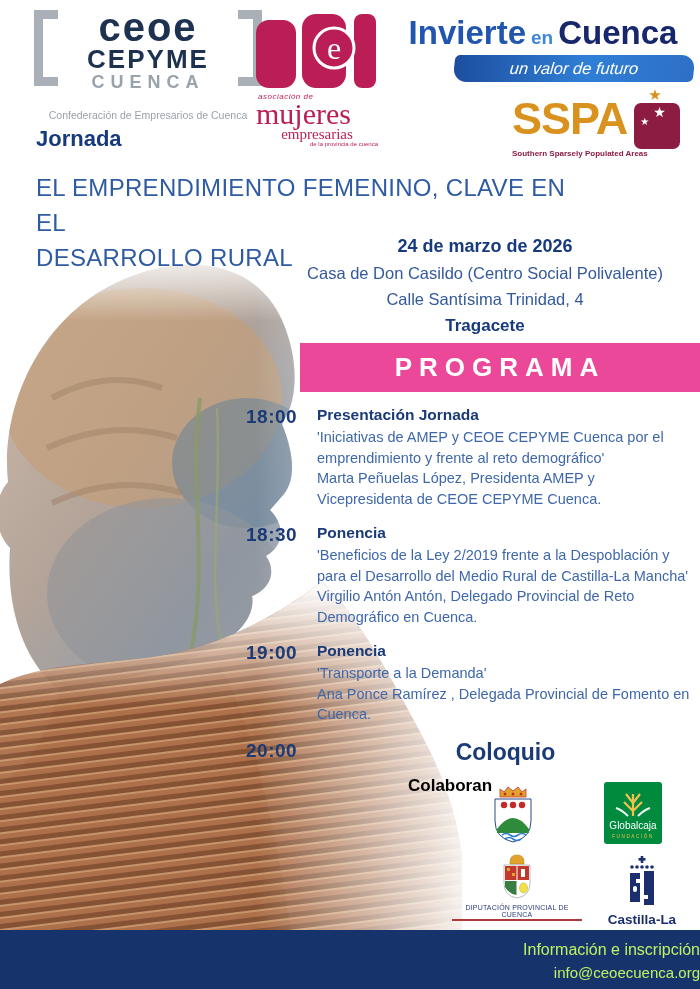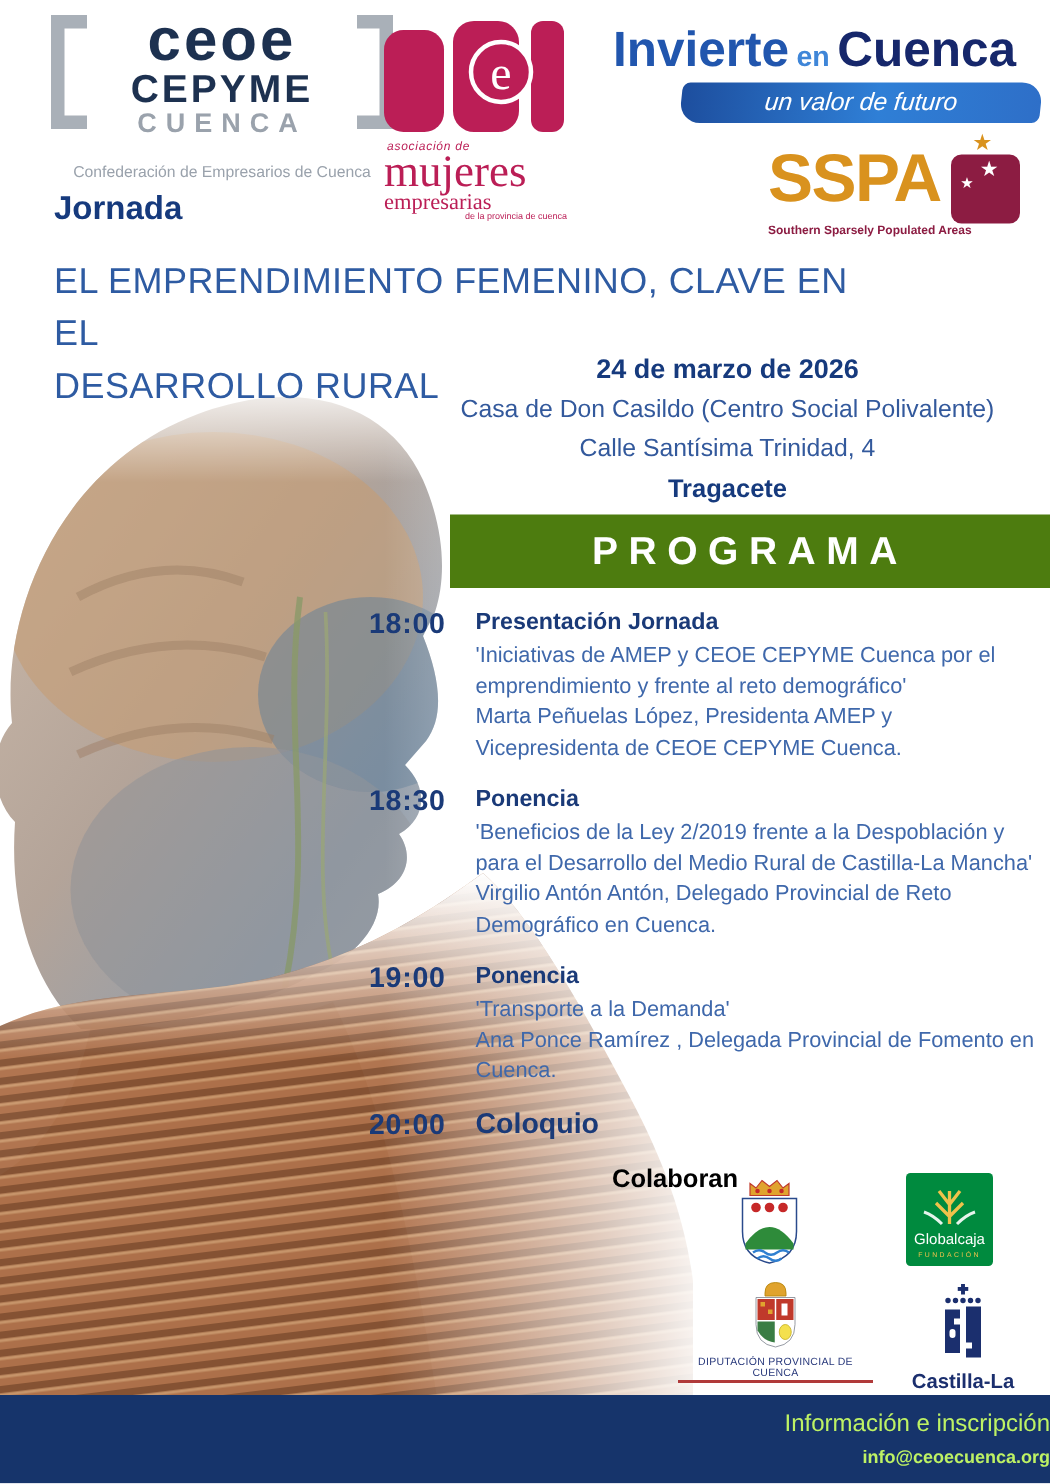--- a/index.html
+++ b/index.html
@@ -15,21 +15,21 @@
   .brk-l{left:0;border-left:9px solid #a9b0b8;border-top:9px solid #a9b0b8;border-bottom:9px solid #a9b0b8;}
   .brk-r{right:0;border-right:9px solid #a9b0b8;border-top:9px solid #a9b0b8;border-bottom:9px solid #a9b0b8;}
   .ceoe-w1{font-size:40px;font-weight:bold;color:#1d3150;line-height:38px;letter-spacing:2px;}
   .ceoe-w2{font-size:26px;font-weight:bold;color:#1d3150;line-height:26px;letter-spacing:2px;}
   .ceoe-w3{font-size:18px;font-weight:bold;color:#9aa2ac;line-height:21px;letter-spacing:6px;}
   .ceoe-sub{font-size:10.5px;color:#9aa2ac;margin-top:16px;}
 
   .logo-amep{position:absolute;left:256px;top:12px;width:122px;z-index:2;color:#bb1e56;}
   .amep-asoc{font-size:8px;letter-spacing:.5px;margin:0 0 0 2px;font-style:italic;}
   .amep-muj{font-family:"Liberation Serif",serif;font-size:30px;line-height:26px;}
-  .amep-emp{font-family:"Liberation Serif",serif;font-size:15px;text-align:left;line-height:14px;}
+  .amep-emp{font-family:"Liberation Serif",serif;font-size:15px;text-align:center;line-height:14px;}
   .amep-tiny{font-size:6px;text-align:right;color:#bb1e56;}
 
   .logo-inv{position:absolute;left:392px;top:14px;width:302px;z-index:2;}
   .inv-row{display:flex;align-items:baseline;justify-content:center;gap:5px;}
   .inv-1{font-size:33px;font-weight:bold;color:#2156ae;}
   .inv-2{font-size:19px;font-weight:bold;color:#3f86d8;}
   .inv-3{font-size:33px;font-weight:bold;color:#16276b;}
   .inv-brush{margin:3px 0 0 auto;width:240px;height:27px;background:linear-gradient(90deg,#1d4e9e,#2f7fd6 55%,#2e6fc8);
              border-radius:5px 14px 5px 14px;color:#fff;font-style:italic;font-size:16.5px;
              display:flex;align-items:center;justify-content:center;transform:skewX(-6deg);}
@@ -47,48 +47,48 @@
   .jornada{position:absolute;left:36px;top:126px;font-size:22px;font-weight:bold;color:#163a7d;z-index:2;}
   .headline{position:absolute;left:36px;top:170px;width:560px;font-size:24px;color:#2e5ba2;line-height:35px;letter-spacing:.3px;z-index:2;}
 
   
   .event{position:absolute;left:270px;top:236px;width:430px;text-align:center;z-index:2;}
   .ev-date{font-size:18px;font-weight:bold;color:#163a7d;margin-bottom:7px;}
   .ev-venue,.ev-addr{font-size:16.5px;color:#33599c;margin-bottom:7px;}
   .ev-city{font-size:17px;font-weight:bold;color:#163a7d;}
 
   
-  .progbar{position:absolute;left:300px;top:343px;width:400px;height:49px;background:#4d7c0f;color:#ffffff;
+  .progbar{position:absolute;left:300px;top:343px;width:400px;height:49px;background:#ec4899;color:#ffffff;
            display:flex;align-items:center;justify-content:center;font-size:26px;font-weight:bold;
            letter-spacing:7px;z-index:2;}
 
   
   .program{position:absolute;left:246px;top:406px;width:448px;z-index:2;}
   .prog-item{display:flex;gap:13px;margin-bottom:15px;}
   .prog-time{width:58px;flex:none;font-weight:bold;font-size:19px;color:#1a3a78;letter-spacing:.5px;}
   .prog-body{flex:1;}
   .prog-title{font-weight:bold;font-size:15.5px;color:#1a3a78;margin-bottom:3px;}
   .prog-desc,.prog-speaker{font-size:14.5px;color:#3f68ab;line-height:20.5px;}
-  .prog-item.big .prog-title{font-size:19px;margin-top:-1px;}
+  .prog-item.big .prog-title{font-size:23px;margin-top:-1px;text-align:center;}
 
   
   .colab-label{position:absolute;left:408px;top:776px;font-size:17px;font-weight:bold;color:#000000;z-index:2;}
   .logo-trag{position:absolute;left:492px;top:783px;z-index:2;}
   .logo-glob{position:absolute;left:604px;top:782px;z-index:2;}
   .logo-dip{position:absolute;left:452px;top:853px;width:130px;text-align:center;z-index:2;}
   .dip-name{font-size:7px;color:#2a3a7c;letter-spacing:.2px;margin-top:1px;}
   .dip-line{height:2px;background:#b03a3a;margin-top:1px;}
   .logo-clm{position:absolute;left:588px;top:856px;width:108px;text-align:center;z-index:2;}
   .clm-name{font-size:13.5px;font-weight:bold;color:#1b2f6e;margin-top:2px;}
 
   
   .footer{position:absolute;left:0;top:930px;width:700px;height:59px;background:#16346b;color:#bef264;
           text-align:right;z-index:3;}
   .f1{padding-top:11px;font-size:16px;}
-  .f2{font-size:12px;margin-top:5px;font-weight:bold;}
+  .f2{font-size:15px;margin-top:5px;}
 </style>
 </head>
 <body>
 
 <div class="canvas">
 
   <svg class="montage" width="480" height="688" viewBox="0 0 480 688" aria-hidden="true">
     <defs>
       <linearGradient id="headG" x1="0" y1="0" x2="1" y2="1">
         <stop offset="0" stop-color="#c9b5a3"></stop>

